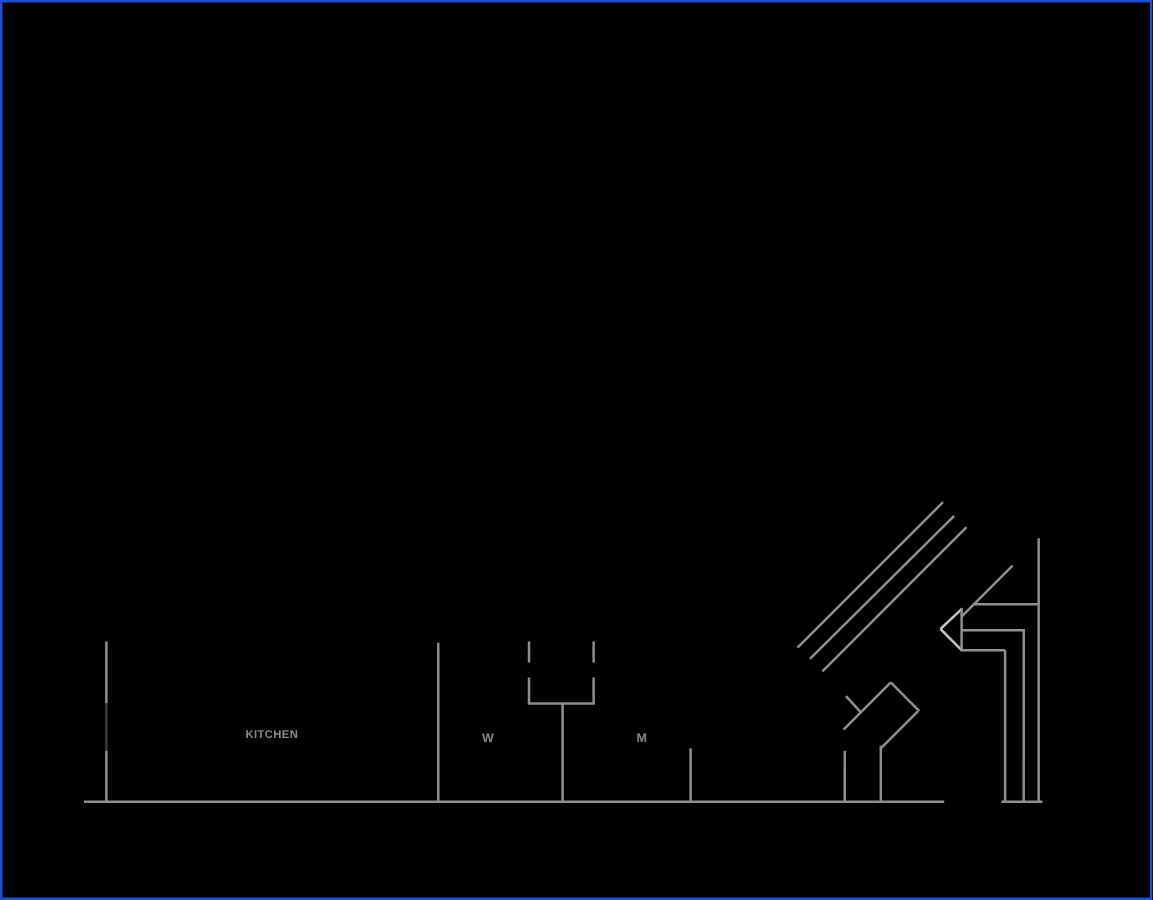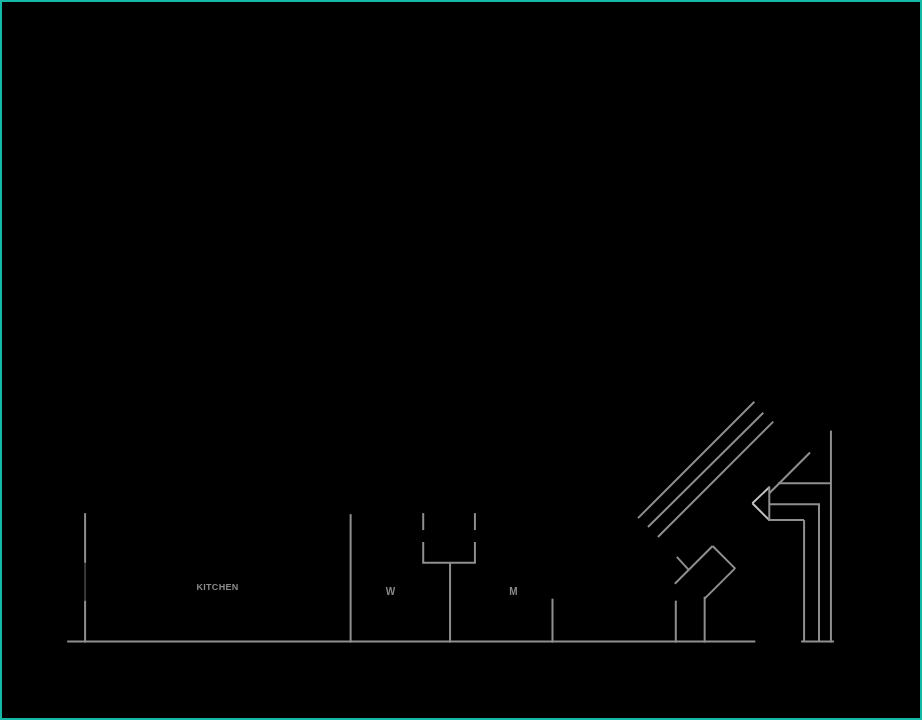--- a/index.html
+++ b/index.html
@@ -1,21 +1,21 @@
 <!DOCTYPE html>
 <html><head>
 <meta charset="utf-8">
 <style>
   html,body{margin:0;padding:0;background:#000;}
   .screen{
     position:relative;
     width:922px;height:720px;
     box-sizing:border-box;
     background:#000;
-    border:2px solid #14b8a6;
+    border:2px solid #1d4ed8;
     overflow:hidden;
     font-family:"Liberation Sans", sans-serif;
   }
   .canvas-svg{
     position:absolute;left:0;top:0;width:100%;height:100%;
     display:block;
   }
   .labels-layer{
     position:absolute;left:0;top:0;width:100%;height:100%;
     pointer-events:none;

